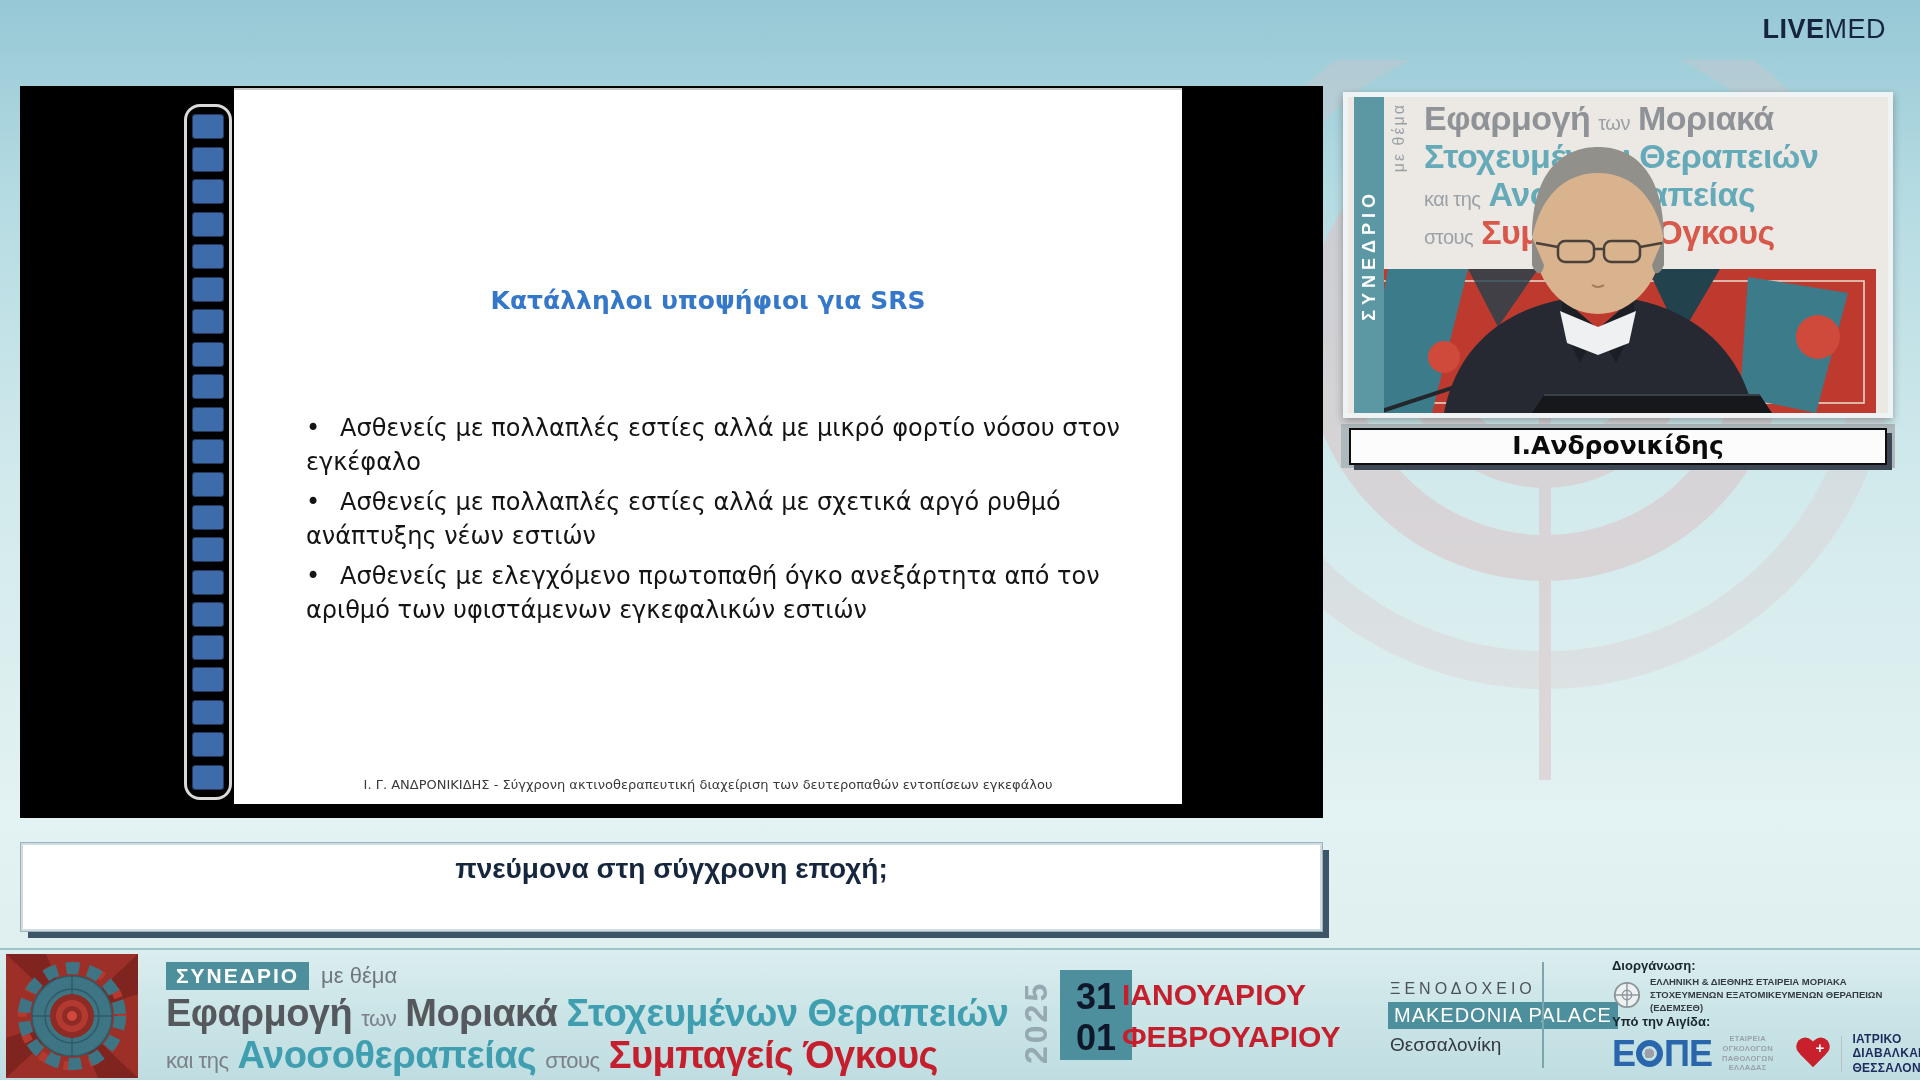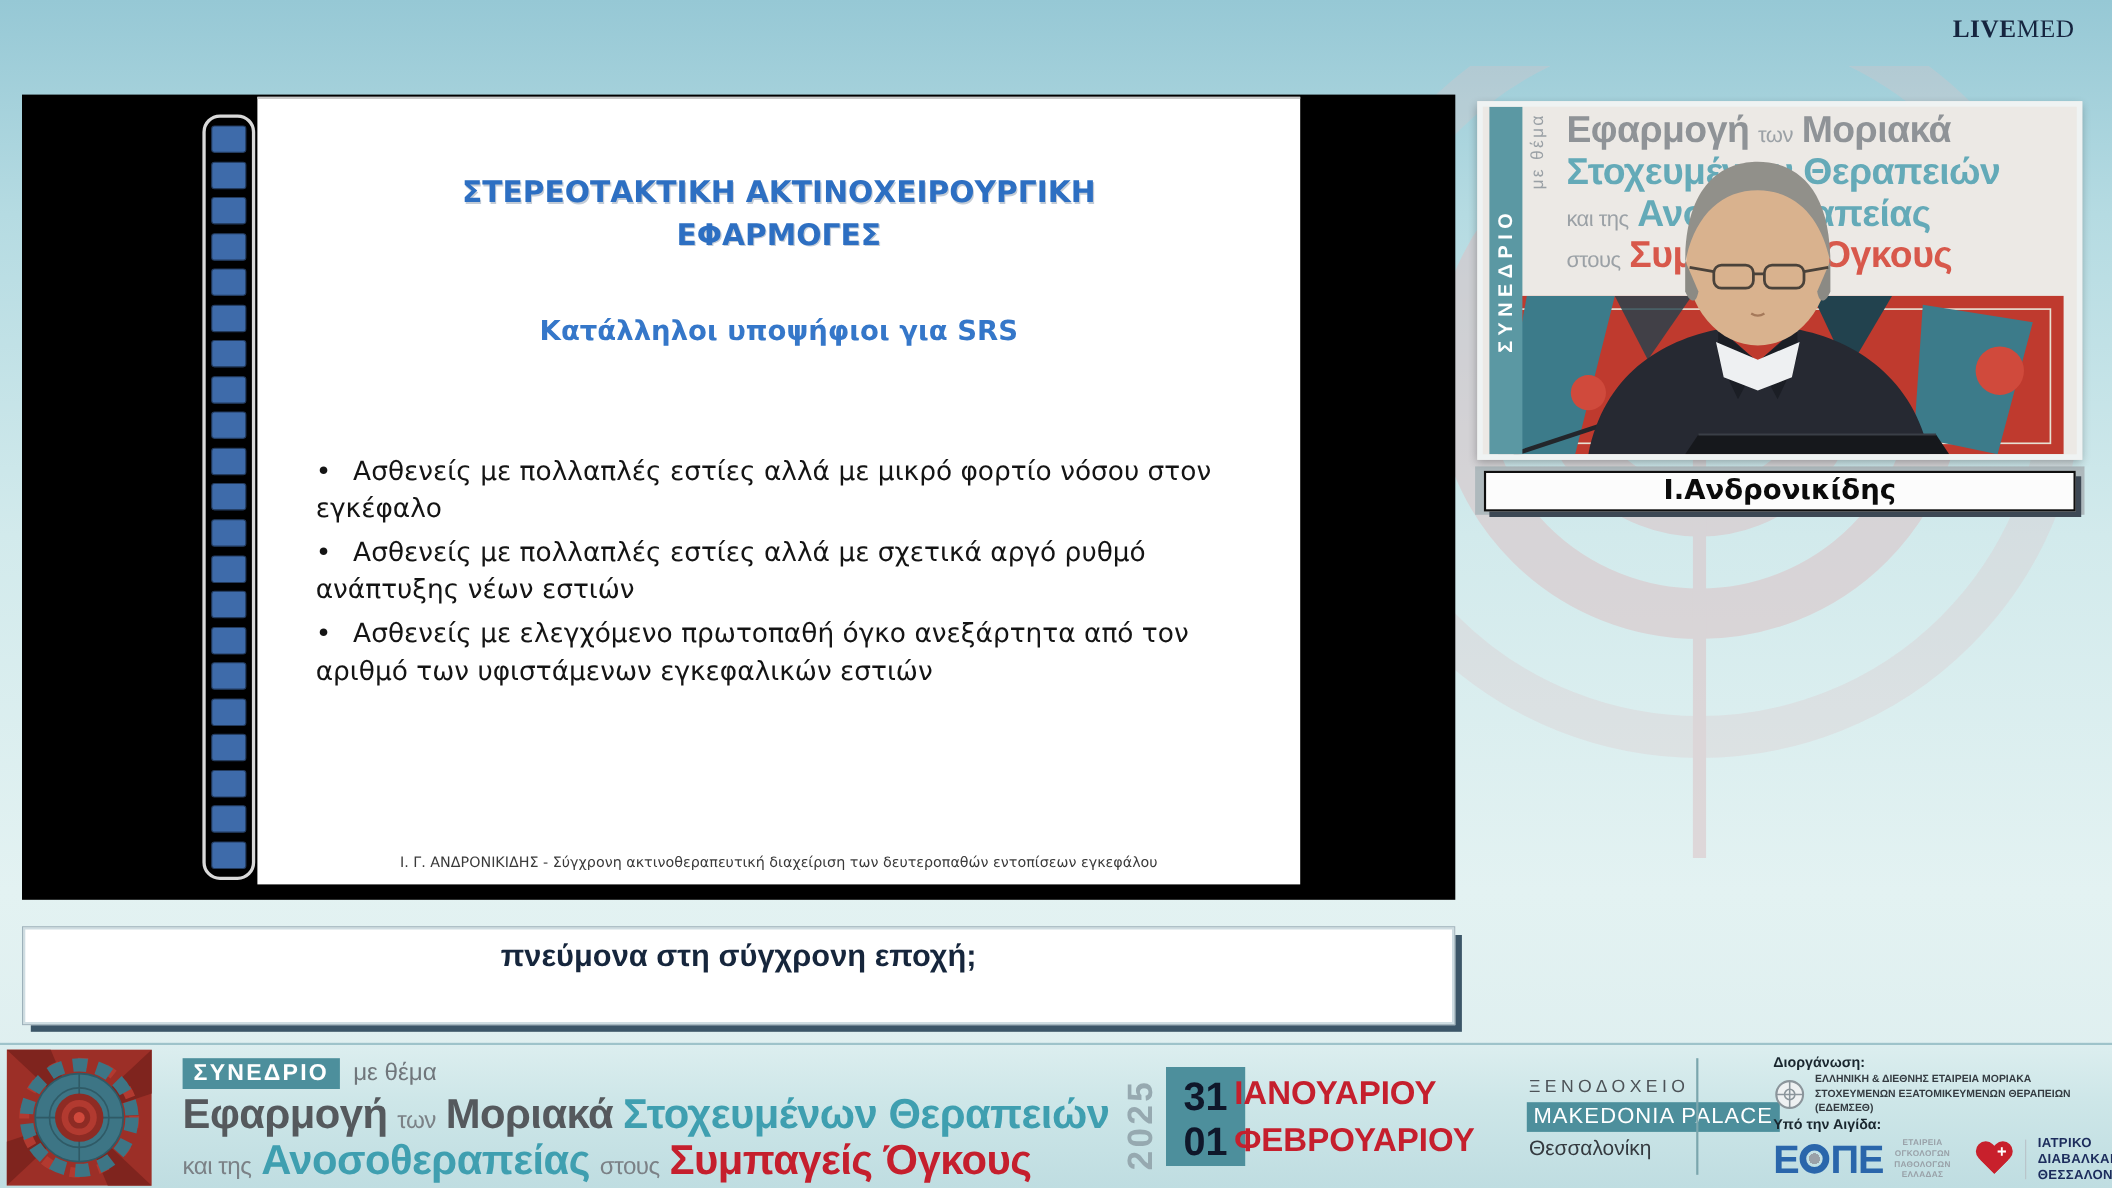--- a/index.html
+++ b/index.html
@@ -5,34 +5,34 @@
   html,body{margin:0;padding:0;background:#9ccbd7;}
   *{box-sizing:border-box;}
   #stage{position:relative;width:1920px;height:1080px;overflow:hidden;
          font-family:"Liberation Sans",sans-serif;
          background:linear-gradient(180deg,#96c8d5 0%,#b5dbe2 18%,#d2eaec 45%,#e3f2f2 75%,#dcedee 100%);}
 
   
   #watermark{position:absolute;left:1240px;top:60px;z-index:1;opacity:.55;}
 
   
-  .brand{position:absolute;right:34px;top:14px;z-index:4;font-size:23px;color:#16253f;letter-spacing:.5px;font-family:Liberation Serif, serif;}
+  .brand{position:absolute;right:34px;top:14px;z-index:4;font-size:27px;color:#16253f;letter-spacing:.5px;}
   .brand b{font-weight:700;} .brand span{font-weight:400;}
 
   
   #slide{position:absolute;left:20px;top:86px;width:1303px;height:732px;background:#000;z-index:2;}
   #filmstrip{position:absolute;left:164px;top:18px;width:48px;height:696px;border:3px solid #d9d9d9;
              border-radius:16px;padding:7px 0;display:flex;flex-direction:column;justify-content:space-between;align-items:center;}
   .fs-sq{width:32px;height:25px;background:#3e6baa;border-radius:3px;border:1px solid #233b5e;}
   #whiteslide{position:absolute;left:214px;top:2px;width:948px;height:716px;background:#fff;border-top:2px solid #c9c9c9;
               font-family:"DejaVu Sans",sans-serif;}
   .s-title{position:absolute;top:66px;left:0;right:0;text-align:center;font-size:27px;font-weight:700;
            color:#2d6fc2;line-height:1.45;text-shadow:1px 1px 0 rgba(20,50,90,.25);}
   .s-sub{position:absolute;top:196px;left:0;right:0;text-align:center;font-size:25px;font-weight:700;color:#3577c9;}
-  .s-bullets{position:absolute;top:322px;left:53px;width:860px;color:#141414;font-size:24px;line-height:1.4;}
+  .s-bullets{position:absolute;top:322px;left:72px;width:860px;color:#141414;font-size:24px;line-height:1.4;}
   .s-bullets p{margin:0 0 7px 0;}
   .s-bullets .dot{display:inline-block;width:34px;}
   .s-foot{position:absolute;bottom:12px;left:0;right:0;text-align:center;font-size:13px;color:#3a3a3a;}
 
   
   #qbanner{position:absolute;left:20px;top:842px;width:1303px;height:90px;background:#fff;z-index:2;
            border:1px solid #9db1ba;box-shadow:7px 7px 0 -1px #3c5668, 0 0 0 2px #cfdde2 inset;
            text-align:center;padding-top:7px;color:#16263c;font-size:28px;font-weight:600;line-height:1.35;}
 
   
@@ -132,24 +132,20 @@
         <div class="fs-sq"></div>
         <div class="fs-sq"></div>
         <div class="fs-sq"></div>
         <div class="fs-sq"></div>
         <div class="fs-sq"></div>
         <div class="fs-sq"></div>
         <div class="fs-sq"></div>
         <div class="fs-sq"></div>
     </div>
     <div id="whiteslide">
-      <div class="s-title">
-        <div>ΣΤΕΡΕΟΤΑΚΤΙΚΗ ΑΚΤΙΝΟΧΕΙΡΟΥΡΓΙΚΗ</div>
-        <div>ΕΦΑΡΜΟΓΕΣ</div>
-      </div>
       <div class="s-sub">Κατάλληλοι υποψήφιοι για SRS</div>
       <div class="s-bullets">
         <p><span class="dot">•</span><span>Ασθενείς με πολλαπλές εστίες αλλά με μικρό φορτίο νόσου στον εγκέφαλο</span></p>
         <p><span class="dot">•</span><span>Ασθενείς με πολλαπλές εστίες αλλά με σχετικά αργό ρυθμό ανάπτυξης νέων εστιών</span></p>
         <p><span class="dot">•</span><span>Ασθενείς με ελεγχόμενο πρωτοπαθή όγκο ανεξάρτητα από τον αριθμό των υφιστάμενων εγκεφαλικών εστιών</span></p>
       </div>
       <div class="s-foot">Ι. Γ. ΑΝΔΡΟΝΙΚΙΔΗΣ - Σύγχρονη ακτινοθεραπευτική διαχείριση των δευτεροπαθών εντοπίσεων εγκεφάλου</div>
     </div>
   </div>
 

